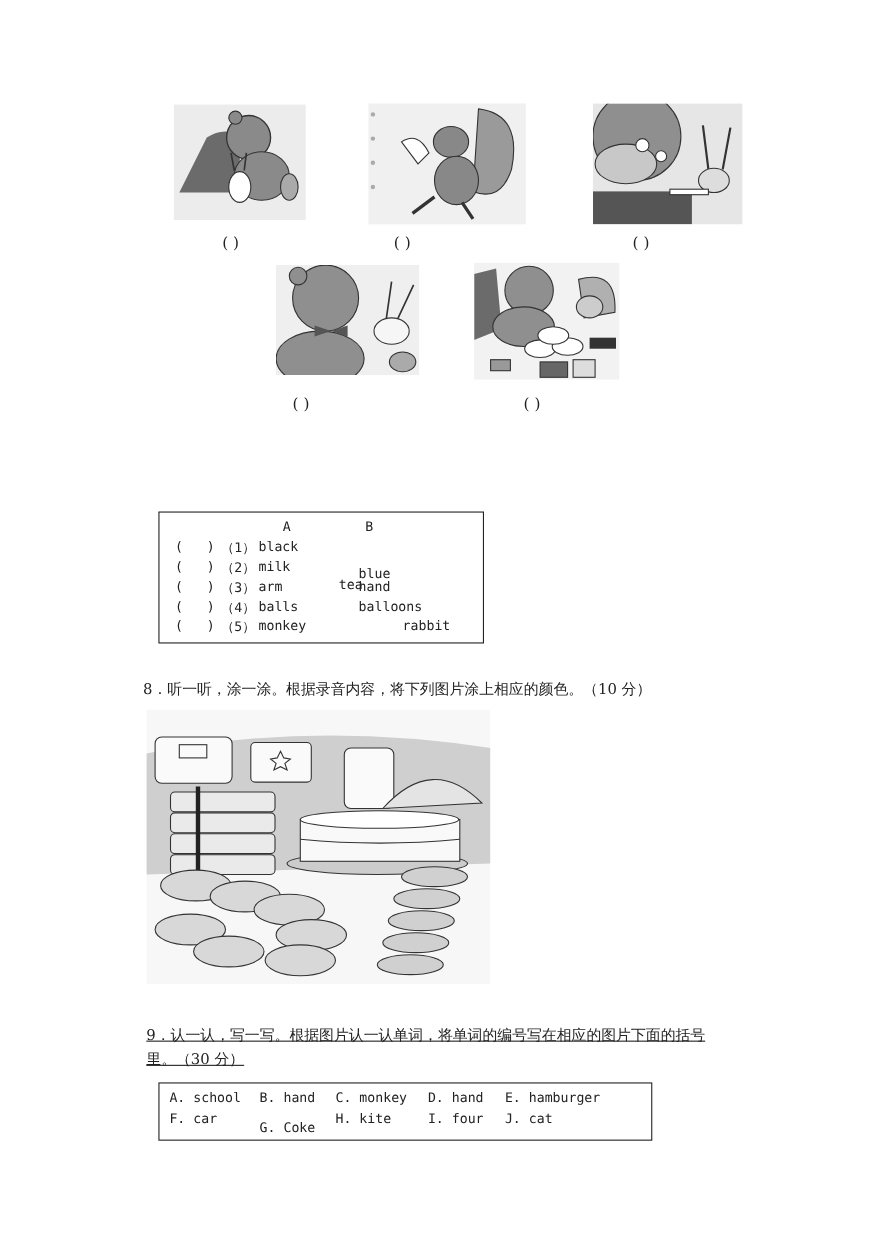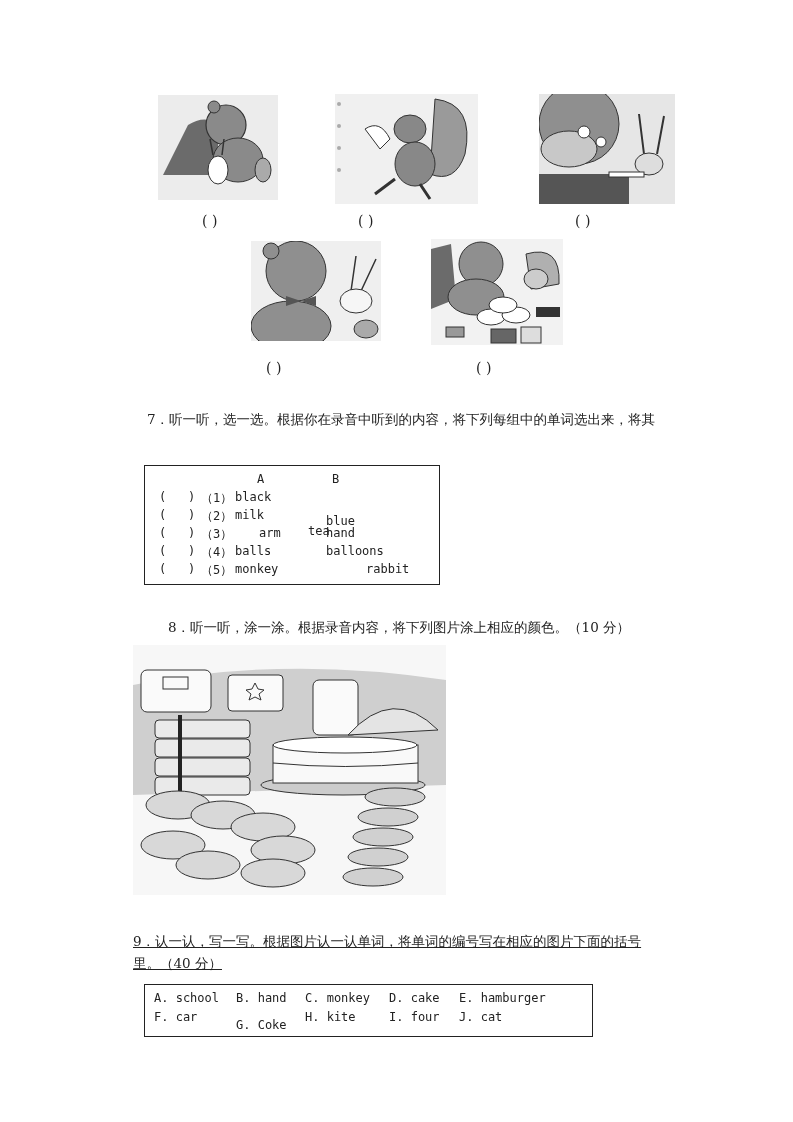--- a/index.html
+++ b/index.html
@@ -88,56 +88,55 @@
     <ellipse cx="72" cy="66" rx="14" ry="8" fill="#fff" stroke="#333"></ellipse>
     <rect x="15" y="88" width="18" height="10" fill="#999" stroke="#333"></rect>
     <rect x="60" y="90" width="25" height="14" fill="#666" stroke="#333"></rect>
     <rect x="90" y="88" width="20" height="16" fill="#ddd" stroke="#333"></rect>
     <rect x="105" y="68" width="24" height="10" fill="#333"></rect>
   </svg>
 </div>
 <span class="paren" style="left:476px;top:360px;">(        )</span>
 
 <div class="qtext" style="left:147px;top:408px;width:540px;">
-  <div>7．听一听，选一选。根据你在录音中听到的内容，将下列每组中的单词选出来，将其</div>
 </div>
 
 <div class="box" style="left:144px;top:465px;width:294px;height:118px;">
   <div class="mono">
     <span class="row" style="left:112px;top:6px;">A</span>
     <span class="row" style="left:187px;top:6px;">B</span>
 
     <span class="row" style="left:14px;top:24px;">(   )</span>
     <span class="row" style="left:56px;top:24px;">（1）</span>
     <span class="row" style="left:90px;top:24px;">black</span>
     <span class="row" style="left:181px;top:24px;margin-top:24px;">blue</span>
 
     <span class="row" style="left:14px;top:42px;">(   )</span>
     <span class="row" style="left:56px;top:42px;">（2）</span>
     <span class="row" style="left:90px;top:42px;">milk</span>
     <span class="row" style="left:163px;top:42px;margin-top:16px;">tea</span>
 
     <span class="row" style="left:14px;top:60px;">(   )</span>
     <span class="row" style="left:56px;top:60px;">（3）</span>
-    <span class="row" style="left:90px;top:60px;margin-left:24px;">arm</span>
+    <span class="row" style="left:90px;top:60px;">arm</span>
     <span class="row" style="left:181px;top:60px;">hand</span>
 
     <span class="row" style="left:14px;top:78px;">(   )</span>
     <span class="row" style="left:56px;top:78px;">（4）</span>
     <span class="row" style="left:90px;top:78px;text-align:right;">balls</span>
     <span class="row" style="left:181px;top:78px;">balloons</span>
 
     <span class="row" style="left:14px;top:96px;">(   )</span>
     <span class="row" style="left:56px;top:96px;">（5）</span>
     <span class="row" style="left:90px;top:96px;">monkey</span>
     <span class="row" style="left:181px;top:96px;margin-left:40px;">rabbit</span>
   </div>
 </div>
 
-<div class="qtext" style="left:119px;top:616px;width:560px;text-align:center;">8．听一听，涂一涂。根据录音内容，将下列图片涂上相应的颜色。（10 分）</div>
+<div class="qtext" style="left:130px;top:616px;width:560px;">8．听一听，涂一涂。根据录音内容，将下列图片涂上相应的颜色。（10 分）</div>
 
 <div class="pic" style="left:133px;top:645px;width:313px;height:250px;background:#fff;">
   <svg viewBox="0 0 313 250">
     <rect width="313" height="250" fill="#f7f7f7"></rect>
     <path d="M0 40 Q150 10 313 35 L313 140 L0 150 Z" fill="#cfcfcf"></path>
 
     <rect x="8" y="25" width="70" height="42" rx="6" fill="#fafafa" stroke="#333"></rect>
     <rect x="30" y="32" width="25" height="12" fill="none" stroke="#333"></rect>
     <rect x="95" y="30" width="55" height="36" rx="4" fill="#fafafa" stroke="#333"></rect>
     <path d="M122 38 l3 6 6 1 -5 4 2 6 -6 -3 -6 3 2 -6 -5 -4 6 -1z" fill="none" stroke="#333"></path>
@@ -172,29 +171,29 @@
       <ellipse cx="255" cy="172" rx="30" ry="9"></ellipse>
       <ellipse cx="250" cy="192" rx="30" ry="9"></ellipse>
       <ellipse cx="245" cy="212" rx="30" ry="9"></ellipse>
       <ellipse cx="240" cy="232" rx="30" ry="9"></ellipse>
     </g>
   </svg>
 </div>
 
 <div class="qtext" style="left:133px;top:930px;width:540px;text-decoration:underline;">
   <div>9．认一认，写一写。根据图片认一认单词，将单词的编号写在相应的图片下面的括号</div>
-  <div>里。（40 分）</div>
+  <div>里。（30 分）</div>
 </div>
 
 <div class="box" style="left:144px;top:984px;width:447px;height:51px;">
   <div class="mono">
     <span class="row" style="left:9px;top:6px;">A. school</span>
     <span class="row" style="left:91px;top:6px;">B. hand</span>
     <span class="row" style="left:160px;top:6px;">C. monkey</span>
-    <span class="row" style="left:244px;top:6px;">D. cake</span>
+    <span class="row" style="left:244px;top:6px;">D. hand</span>
     <span class="row" style="left:314px;top:6px;">E. hamburger</span>
 
     <span class="row" style="left:9px;top:25px;">F. car</span>
     <span class="row" style="left:91px;top:33px;">G. Coke</span>
     <span class="row" style="left:160px;top:25px;">H. kite</span>
     <span class="row" style="left:244px;top:25px;">I. four</span>
     <span class="row" style="left:314px;top:25px;">J. cat</span>
   </div>
 </div>
 

